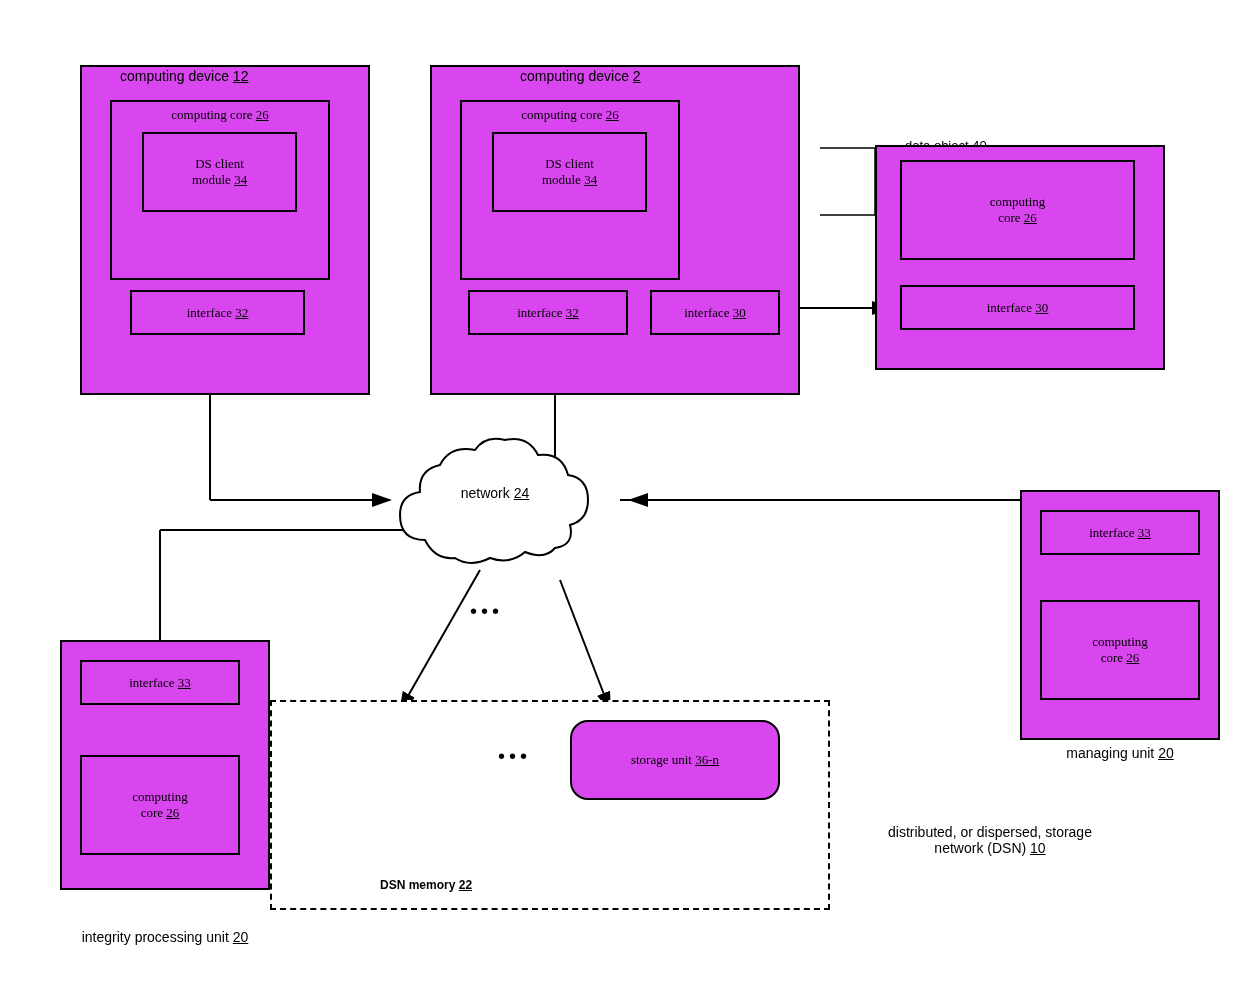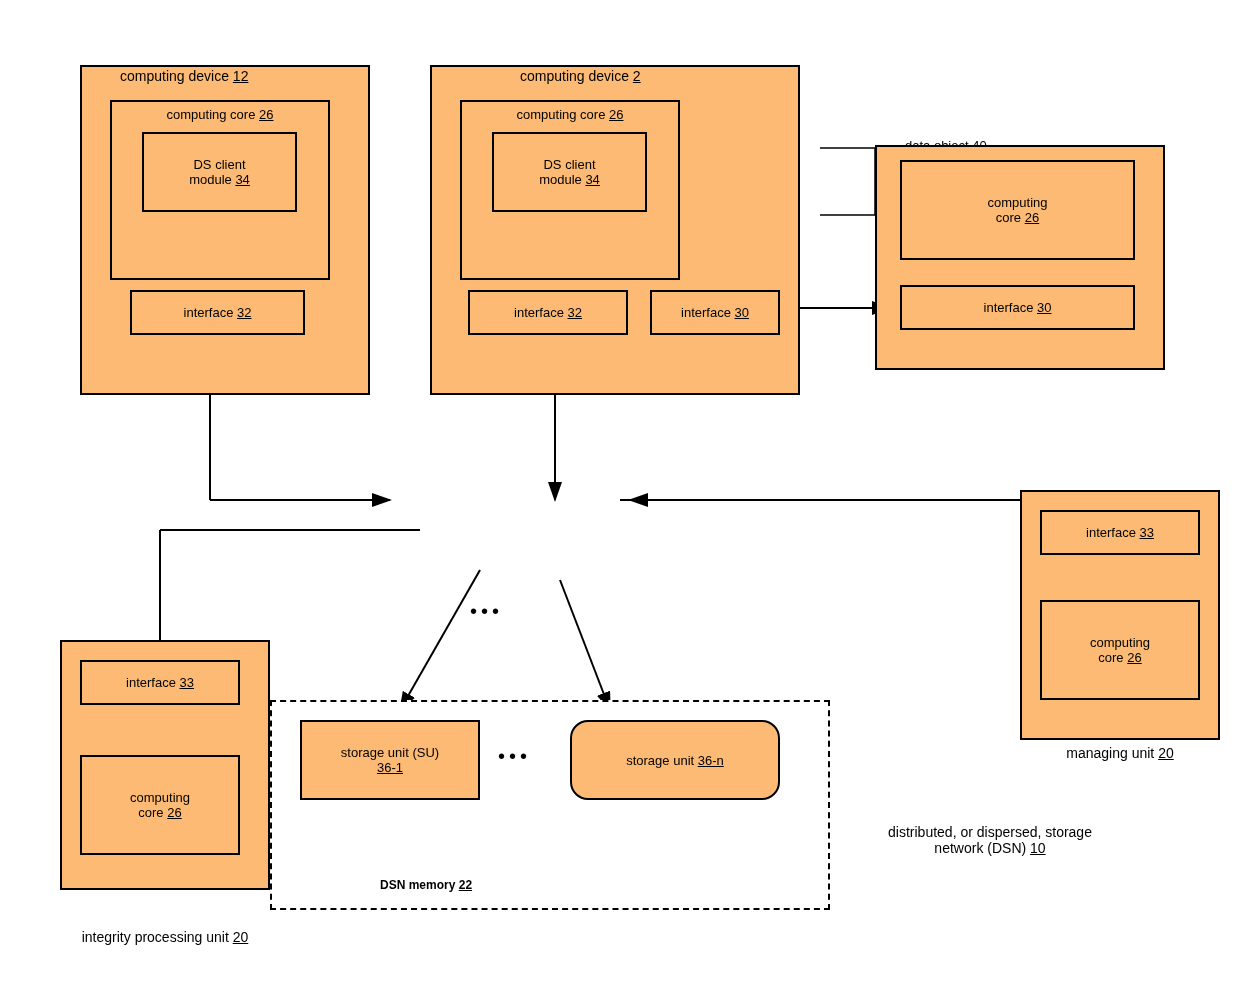--- a/index.html
+++ b/index.html
@@ -14,21 +14,22 @@
     }
     .diagram-container {
       position: relative;
       width: 1240px;
       height: 784px;
       background: #fff;
     }
     .box {
       position: absolute;
       border: 2px solid #000;
-      background: #fdba74;
+      background: #d946ef;
+      font-family: Liberation Serif, serif;
     }
     .box-dashed {
       position: absolute;
       border: 2px dashed #000;
       background: #fff;
     }
     .label {
       position: absolute;
       font-size: 13px;
       color: #000;
@@ -166,20 +167,29 @@
 
   <div class="box" style="left:900px; top:160px; width:235px; height:100px; display:flex; align-items:center; justify-content:center; flex-direction:column;">
     <div>computing</div>
     <div>core <span class="label-underline">26</span></div>
   </div>
 
   <div class="box" style="left:900px; top:285px; width:235px; height:45px; display:flex; align-items:center; justify-content:center;">
     <span>interface <span class="label-underline">30</span></span>
   </div>
 
+  <div class="cloud" style="left:370px; top:430px; width:250px; height:150px;">
+    <svg width="250" height="150" viewBox="0 0 250 150">
+
+      <path d="M55,110 Q30,110 30,85 Q30,65 50,62 Q48,40 70,35 Q80,15 105,20 Q115,5 135,10 Q158,5 168,25 Q192,22 198,45 Q218,48 218,70 Q218,90 200,95 Q205,115 185,118 Q175,130 155,122 Q140,135 120,128 Q100,138 85,128 Q65,130 55,110 Z" fill="white" stroke="#000" stroke-width="2"></path>
+    </svg>
+    <div class="label" style="position:absolute; top:55px; left:0; right:0; text-align:center; font-size:14px;">
+      network <span class="label-underline">24</span>
+    </div>
+  </div>
 
   <div class="label" style="left:470px; top:600px; font-size:20px; letter-spacing:4px;">•••</div>
 
   <div class="box" style="left:1020px; top:490px; width:200px; height:250px;">
   </div>
   <div class="label" style="left:1040px; top:745px; font-size:14px; text-align:center; width:160px;">
     managing unit <span class="label-underline">20</span>
   </div>
 
   <div class="box" style="left:1040px; top:510px; width:160px; height:45px; display:flex; align-items:center; justify-content:center;">
@@ -205,24 +215,20 @@
     <div>computing</div>
     <div>core <span class="label-underline">26</span></div>
   </div>
 
   <div class="box-dashed" style="left:270px; top:700px; width:560px; height:210px;">
   </div>
   <div class="label" style="left:380px; top:878px; font-size:12px;font-weight:bold;">
     DSN memory <span class="label-underline">22</span>
   </div>
 
-  <div class="box" style="left:300px; top:720px; width:180px; height:80px; display:flex; align-items:center; justify-content:center; flex-direction:column;">
-    <div>storage unit (SU)</div>
-    <div><span class="label-underline">36-1</span></div>
-  </div>
 
   <div class="label" style="left:498px; top:745px; font-size:20px; letter-spacing:4px;">•••</div>
 
   <div class="box" style="left:570px; top:720px; width:210px; height:80px; display:flex; align-items:center; justify-content:center; flex-direction:column;border-radius:18px;">
     <div>storage unit <span class="label-underline">36-n</span></div>
   </div>
 
   <div class="label" style="left:820px; top:800px; font-size:14px; text-align:center; width:340px;margin-top:24px;">
     distributed, or dispersed, storage<br>network (DSN) <span class="label-underline">10</span>
   </div>

